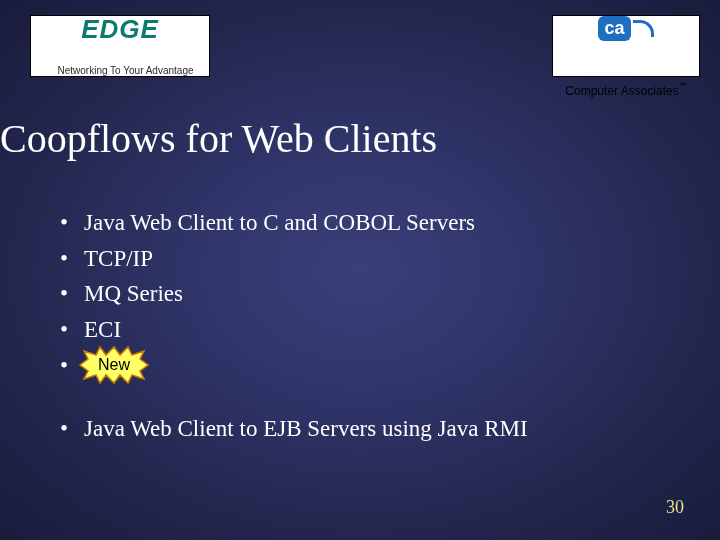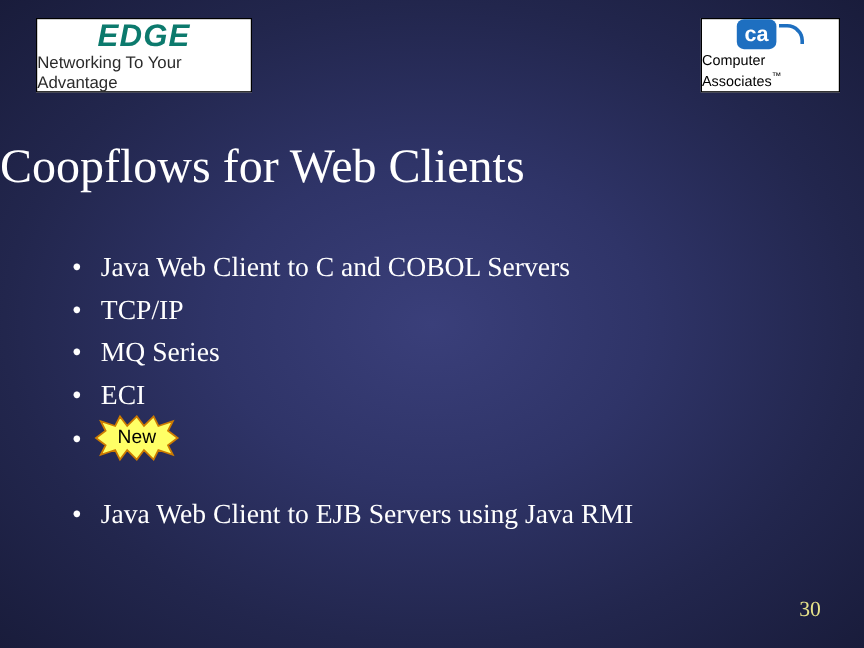--- a/index.html
+++ b/index.html
@@ -30,35 +30,37 @@
   }
   .logo-left {
     top: 15px;
     left: 30px;
     width: 180px;
     height: 62px;
   }
   .logo-right {
     top: 15px;
     right: 20px;
-    width: 116px;
+    width: 148px;
     height: 62px;
+    gap: 40px;
   }
   .edge-main {
     font-weight: bold;
     font-style: italic;
     color: #0c7a6d;
     font-size: 26px;
     letter-spacing: 1px;
     line-height: 1;
   }
   .edge-tag {
     color: #2b2b2b;
-    font-size: 14px;
+    font-size: 10px;
     margin-top: 2px;
+    padding-left: 11px;
   }
   .ca-mark {
     display: flex;
     align-items: center;
     gap: 2px;
   }
   .ca-box {
     background: #1e6fc0;
     color: #fff;
     font-weight: bold;

